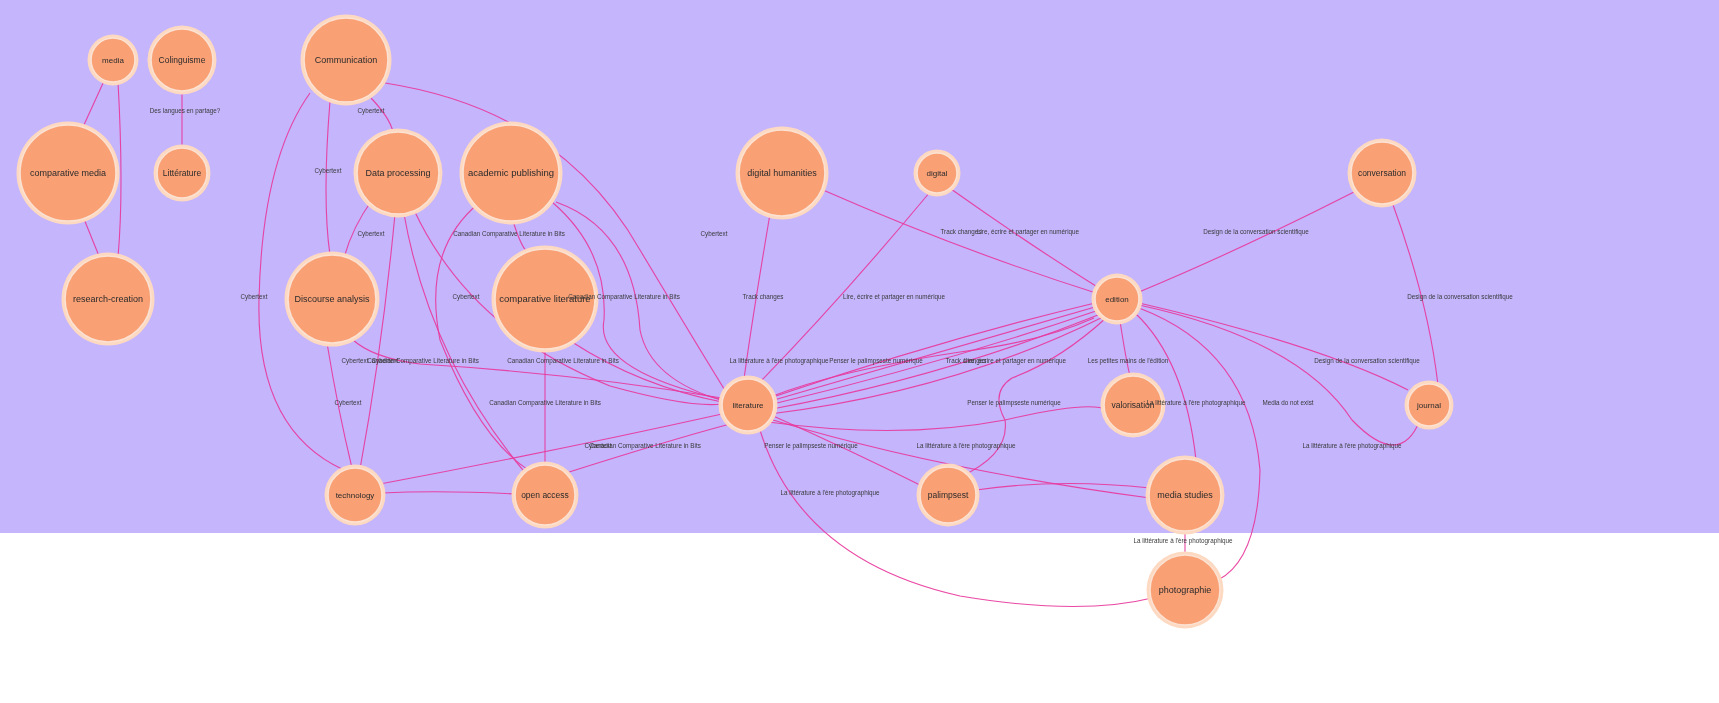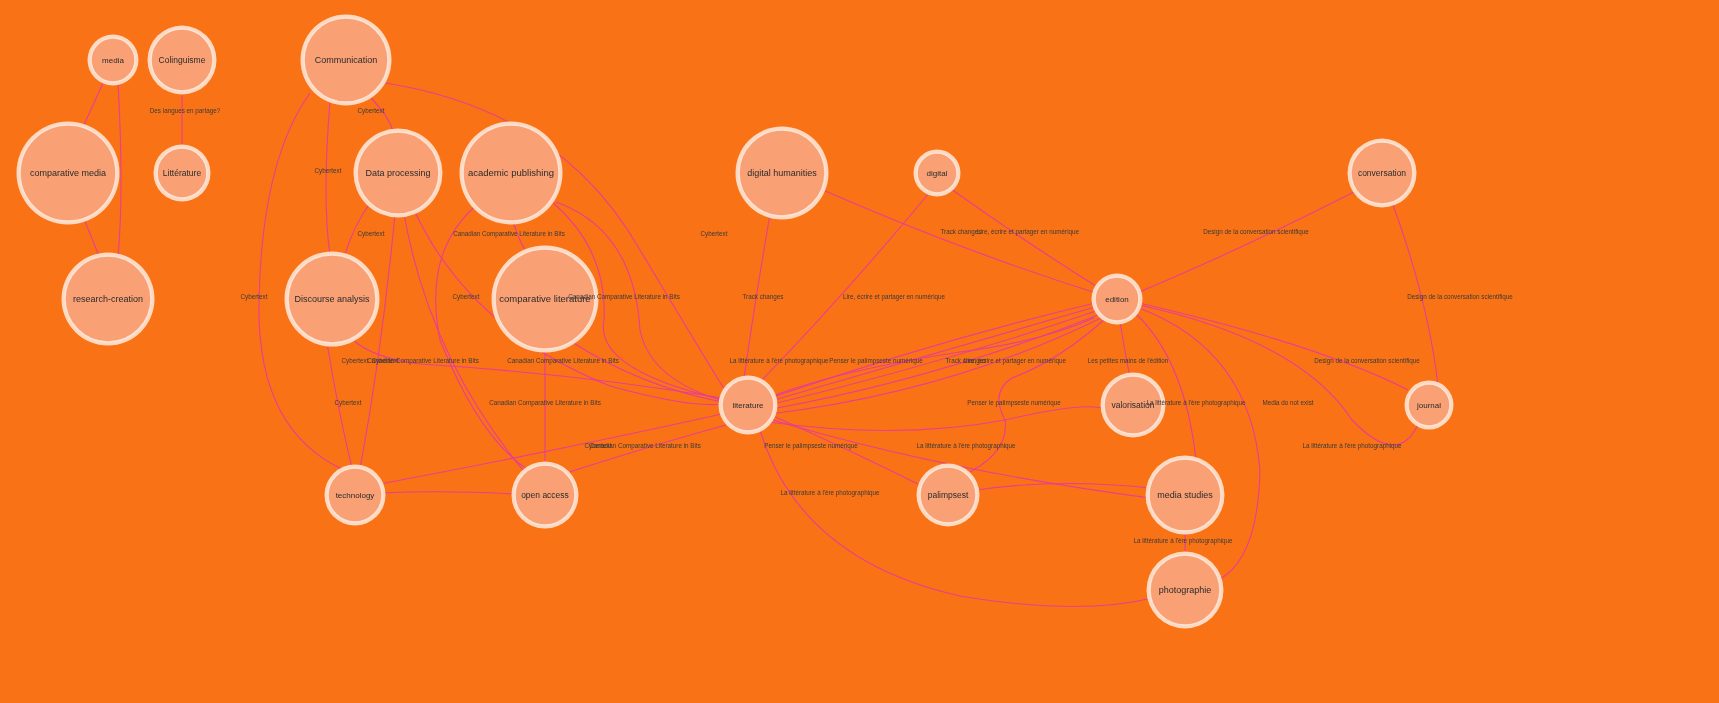--- a/index.html
+++ b/index.html
@@ -1,17 +1,17 @@
 <!DOCTYPE html>
 <html><head>
 <meta charset="utf-8">
 <style>
   html,body{margin:0;padding:0;background:#ffffff;}
   body{width:1719px;height:703px;overflow:hidden;font-family:"Liberation Sans",sans-serif;}
-  #graph-root{position:relative;width:1719px;height:703px;background:#f97316;}
+  #graph-root{position:relative;width:1719px;height:533px;background:#c4b5fd;}
   svg#graph-canvas{position:absolute;left:0;top:0;width:1719px;height:703px;display:block;}
   .edge{fill:none;stroke:#e8389c;stroke-width:1.1;opacity:.92;}
   .node-ring{fill:#fdd9c2;stroke:none;}
   .node-circle{fill:#f9a075;stroke:#fbe2d2;stroke-width:1.6;}
   .node-label{font-family:"Liberation Sans",sans-serif;fill:#2b2b2b;text-anchor:middle;dominant-baseline:middle;}
   .edge-label{font-family:"Liberation Sans",sans-serif;font-size:6.3px;fill:#3a3a3a;}
 </style>
 </head>
 <body>
 

